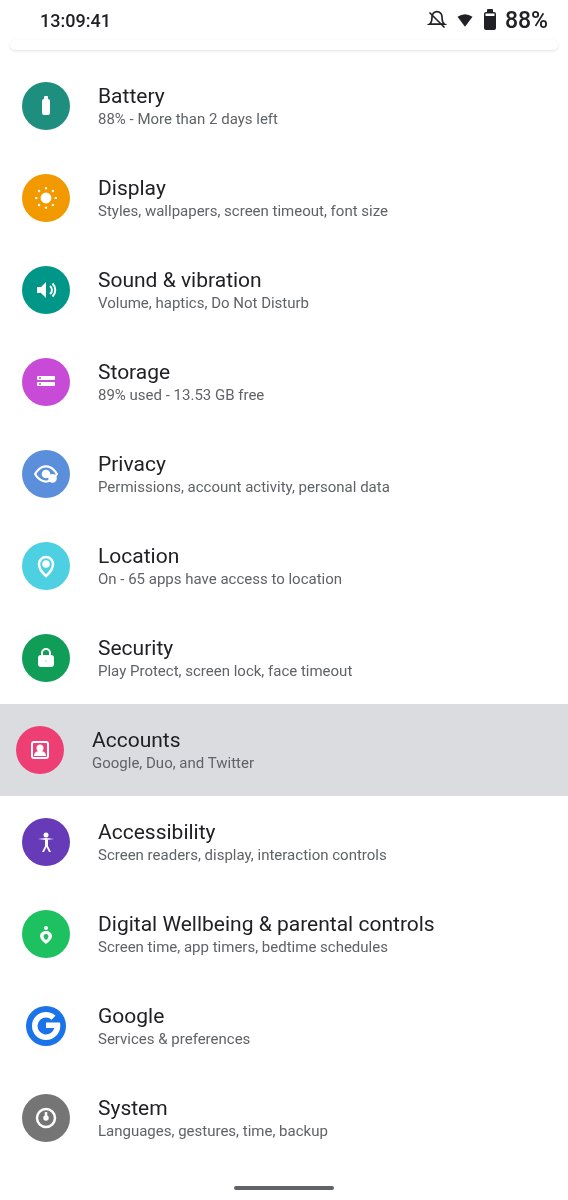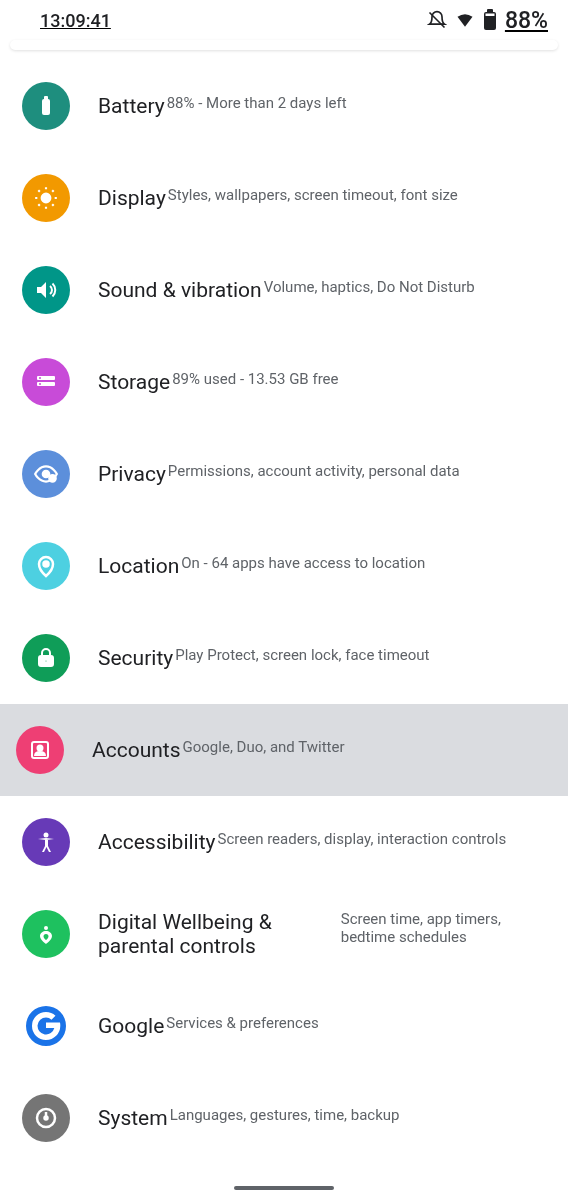--- a/index.html
+++ b/index.html
@@ -14,21 +14,20 @@
       height: 1200px;
       overflow: hidden;
       position: relative;
     }
     .status-bar {
       display: flex;
       justify-content: space-between;
       align-items: center;
       padding: 8px 20px 8px 40px;
       height: 40px;
-      text-decoration: underline;
     }
     .status-time {
       font-size: 18px;
       font-weight: 500;
       color: #202124;
     }
     .status-right {
       display: flex;
       align-items: center;
       gap: 8px;
@@ -68,21 +67,21 @@
       width: 48px;
       height: 48px;
       border-radius: 50%;
       display: flex;
       align-items: center;
       justify-content: center;
       flex-shrink: 0;
     }
     .item-text {
       display: flex;
-      flex-direction: row;
+      flex-direction: column;
       gap: 2px;
     }
     .item-title {
       font-size: 21px;
       color: #202124;
       font-weight: 400;
     }
     .item-subtitle {
       font-size: 15px;
       color: #5f6368;
@@ -196,21 +195,21 @@
   </div>
     <div class="settings-item">
     <div class="icon-circle" style="background:#4dd0e1">
       <svg width="24" height="24" viewBox="0 0 24 24" fill="none" stroke="#fff" stroke-width="2.5">
           <path d="M12 22s7-6 7-12a7 7 0 0 0-14 0c0 6 7 12 7 12z"></path>
           <circle cx="12" cy="10" r="2.5" fill="#fff"></circle>
         </svg>
     </div>
     <div class="item-text">
       <div class="item-title">Location</div>
-      <div class="item-subtitle">On - 64 apps have access to location</div>
+      <div class="item-subtitle">On - 65 apps have access to location</div>
     </div>
   </div>
     <div class="settings-item">
     <div class="icon-circle" style="background:#0f9d58">
       <svg width="24" height="24" viewBox="0 0 24 24" fill="none" stroke="#fff" stroke-width="2">
           <rect x="5" y="10" width="14" height="10" rx="2" fill="#fff"></rect>
           <path d="M8 10V7a4 4 0 0 1 8 0v3"></path>
           <circle cx="12" cy="15" r="1.5" fill="#0f9d58"></circle>
         </svg>
     </div>

